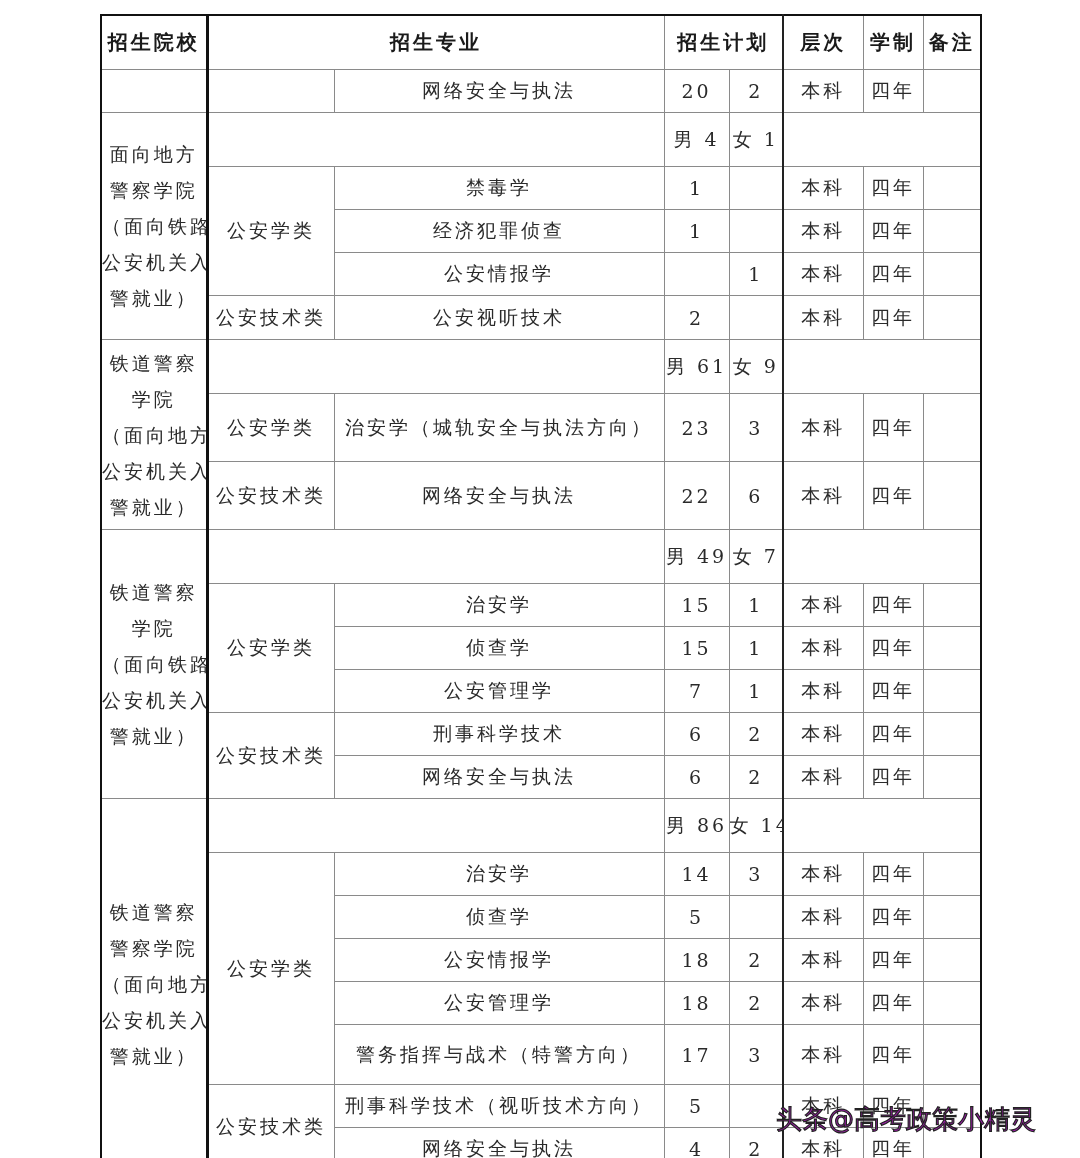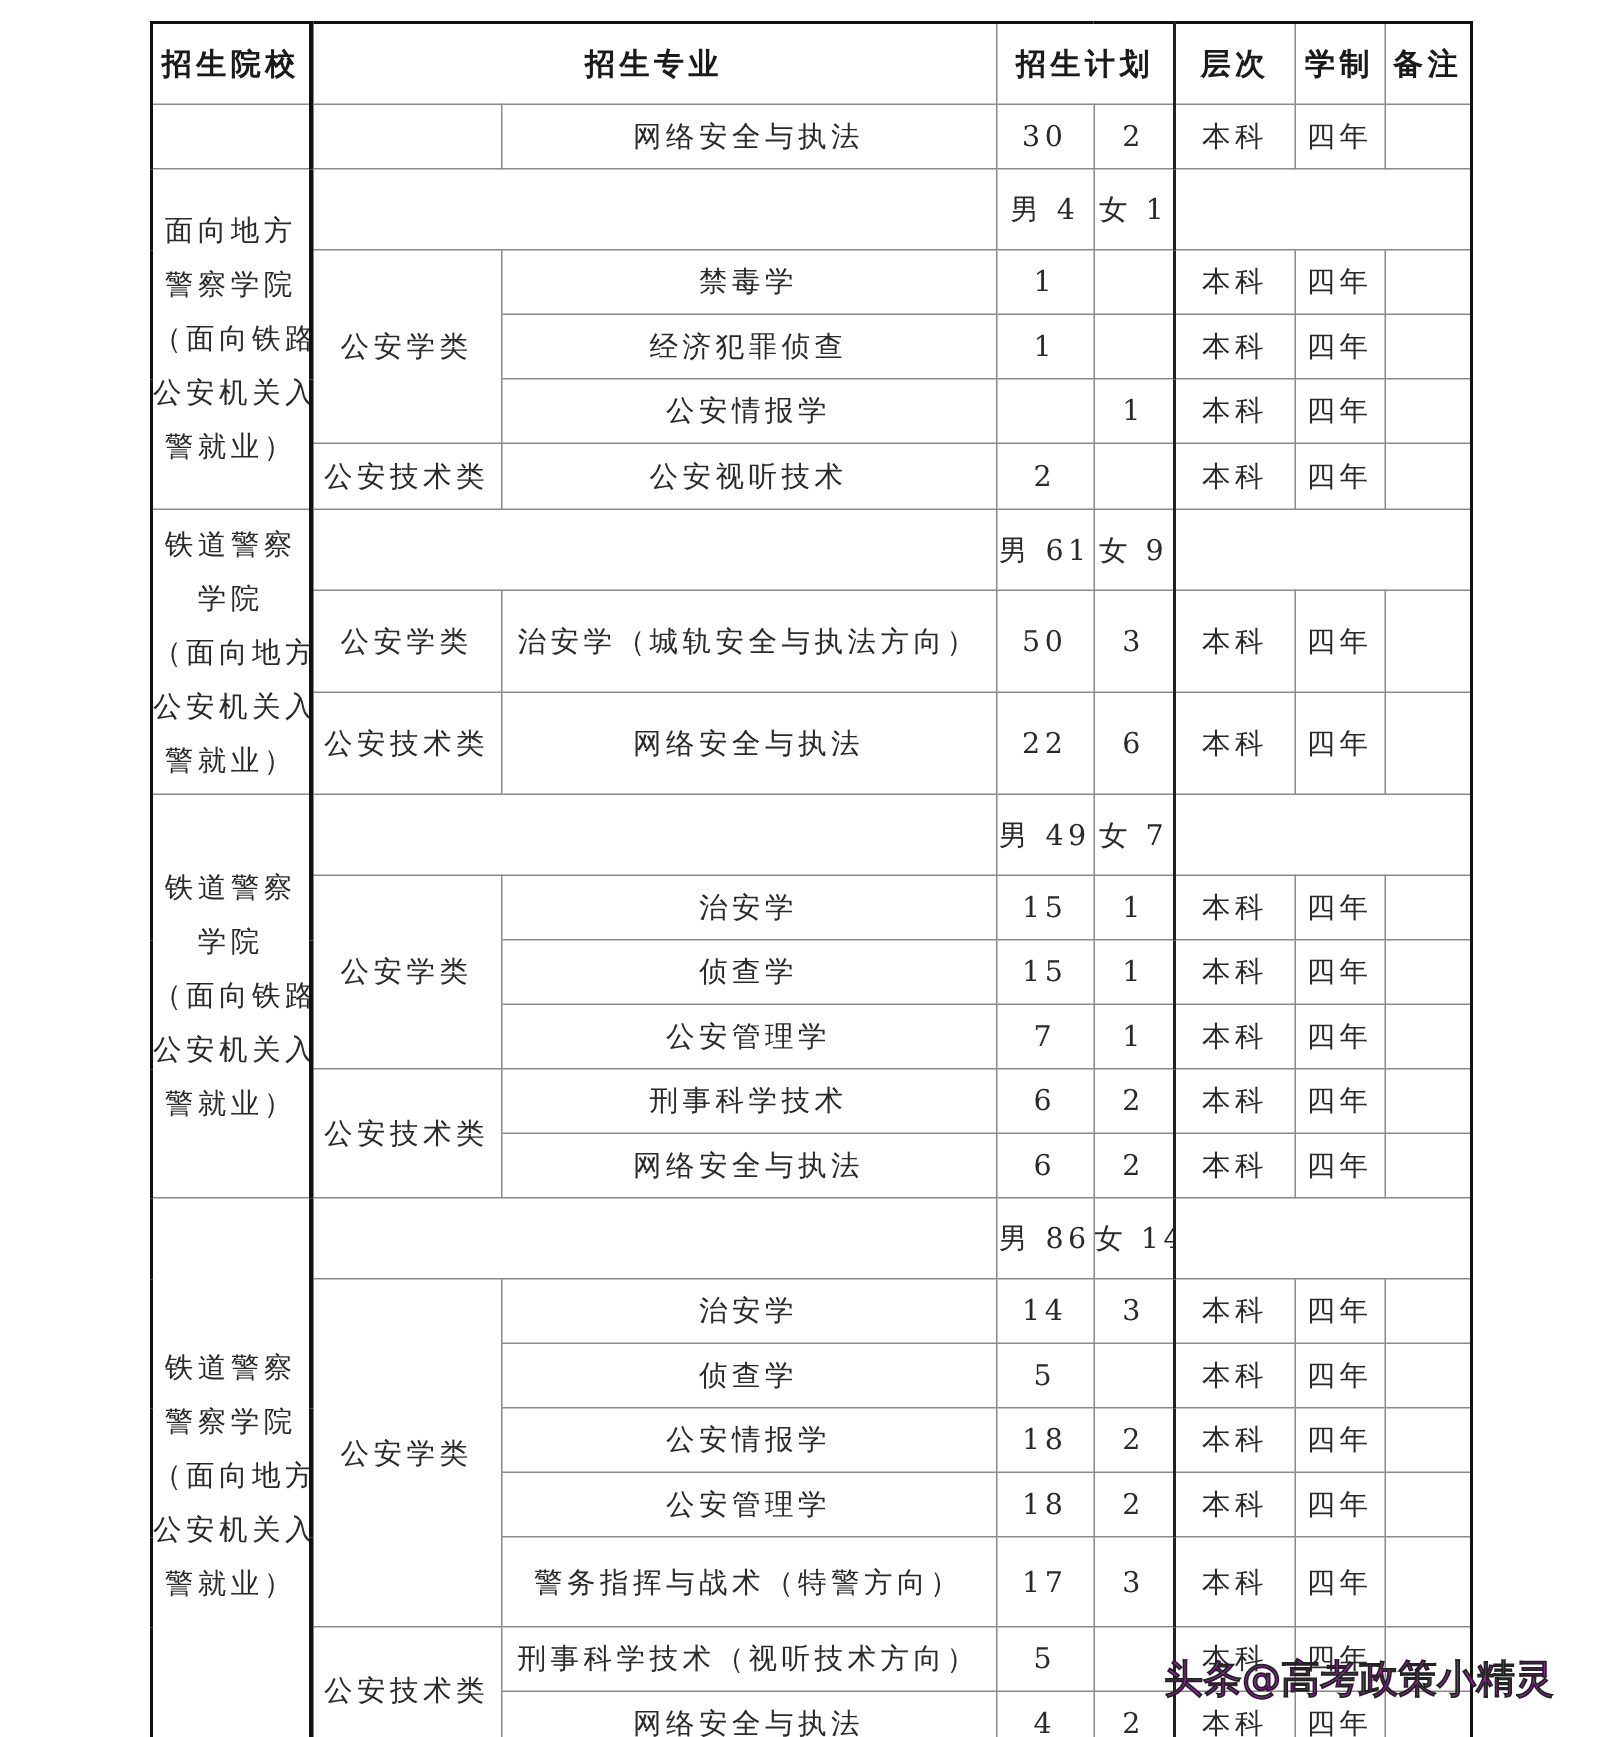--- a/index.html
+++ b/index.html
@@ -41,21 +41,21 @@
     <th colspan="2" class="thick-r">招生计划</th>
     <th>层次</th>
     <th>学制</th>
     <th>备注</th>
   </tr>
 
   <tr style="height:43px">
     <td class="col-school"></td>
     <td></td>
     <td>网络安全与执法</td>
-    <td class="num">30</td>
+    <td class="num">20</td>
     <td class="num thick-r">2</td>
     <td>本科</td>
     <td>四年</td>
     <td></td>
   </tr>
 
   <tr style="height:54px">
     <td class="col-school school" rowspan="5">
       <span>面向地方</span><br>
       <span>警察学院</span><br>
@@ -112,21 +112,21 @@
       <span>警就业）</span>
     </td>
     <td colspan="2"></td>
     <td class="gender">男 61</td>
     <td class="gender thick-r">女 9</td>
     <td colspan="3"></td>
   </tr>
   <tr style="height:68px">
     <td>公安学类</td>
     <td>治安学（城轨安全与执法方向）</td>
-    <td class="num">50</td>
+    <td class="num">23</td>
     <td class="num thick-r">3</td>
     <td>本科</td>
     <td>四年</td>
     <td></td>
   </tr>
   <tr style="height:68px">
     <td>公安技术类</td>
     <td>网络安全与执法</td>
     <td class="num">22</td>
     <td class="num thick-r">6</td>

